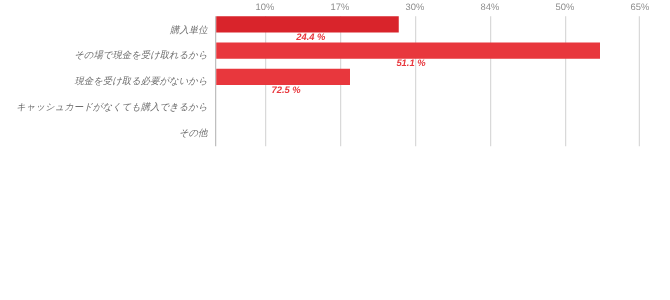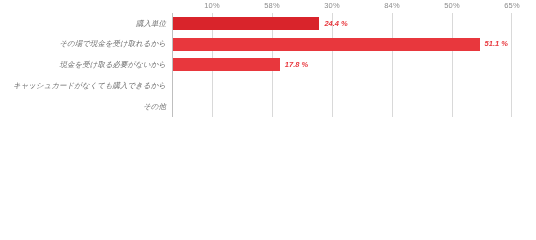--- a/index.html
+++ b/index.html
@@ -84,20 +84,21 @@
     color: #6d6d6d;
     white-space: nowrap;
     line-height: 1;
   }
   .bar-wrap {
     position: absolute;
     left: 173px;
     height: 20.8px;
     display: flex;
     align-items: center;
+    flex-direction: column;
   }
   .bar {
     height: 13px;
     background: #e8373d;
   }
   .bar.primary {
     background: #d9242b;
   }
   .value-label {
     font-size: 7.5px;
@@ -108,21 +109,21 @@
     line-height: 1;
   }
 </style>
 </head>
 <body>
 
 <div id="chart">
 
   <div class="axis-top">
     <span class="tick-label" style="left:212px">10%</span>
-    <span class="tick-label" style="left:272px">58%</span>
+    <span class="tick-label" style="left:272px">17%</span>
     <span class="tick-label" style="left:332px">30%</span>
     <span class="tick-label" style="left:392px">84%</span>
     <span class="tick-label" style="left:452px">50%</span>
     <span class="tick-label" style="left:512px">65%</span>
   </div>
 
   <div class="plot">
     <div class="axis-line"></div>
     <div class="gridline" style="left:40px"></div>
     <div class="gridline" style="left:100px"></div>
@@ -147,21 +148,21 @@
       <span class="bar-wrap">
         <span class="bar" style="width:306.6px"></span>
         <span class="value-label">51.1 %</span>
       </span>
     </div>
 
     <div class="row" style="top:41.6px">
       <span class="cat-label">現金を受け取る必要がないから</span>
       <span class="bar-wrap">
         <span class="bar" style="width:106.8px"></span>
-        <span class="value-label">17.8 %</span>
+        <span class="value-label">72.5 %</span>
       </span>
     </div>
 
     <div class="row" style="top:62.4px">
       <span class="cat-label">キャッシュカードがなくても購入できるから</span>
     </div>
 
     <div class="row" style="top:83.2px">
       <span class="cat-label">その他</span>
       <span class="bar-wrap">

